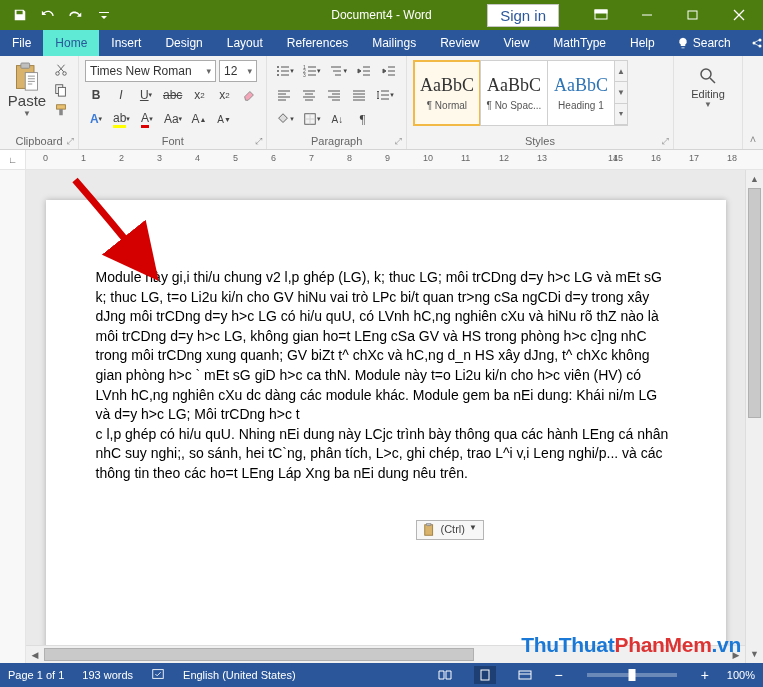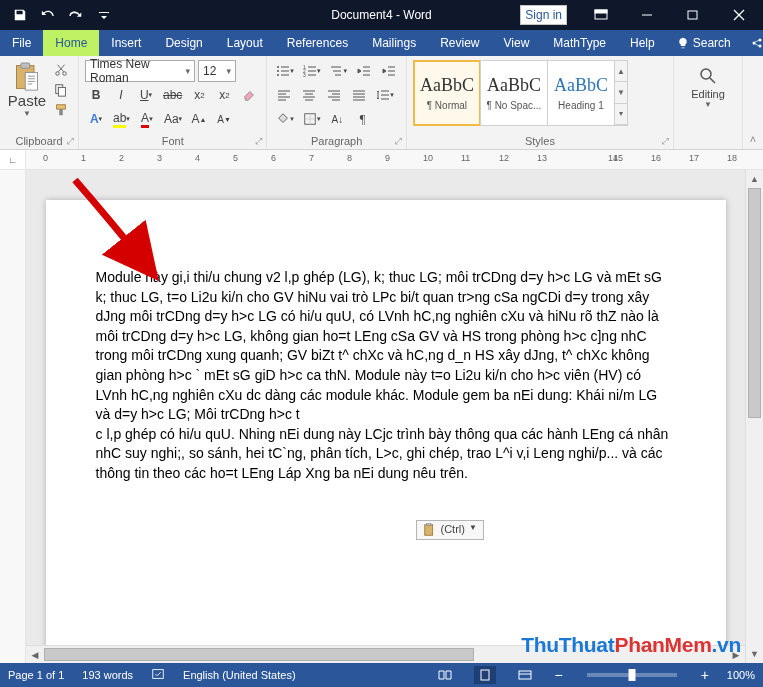--- a/index.html
+++ b/index.html
@@ -1,30 +1,30 @@
 <!DOCTYPE html>
 <html><head>
 <meta charset="utf-8">
 <style>
 * { margin: 0; padding: 0; box-sizing: border-box; font-family: "Segoe UI", Arial, sans-serif; }
 body { background: #fff; width: 763px; height: 687px; overflow: hidden; position: relative; }
 
-.titlebar { height: 30px; background: #0f172a; display: flex; align-items: center; color: #fff; font-size: 12px; position: relative; }
+.titlebar { height: 30px; background: #4d7c0f; display: flex; align-items: center; color: #fff; font-size: 12px; position: relative; }
 .titlebar .qat { display: flex; align-items: center; gap: 4px; padding-left: 8px; }
 .titlebar .qat .qbtn { width: 24px; height: 24px; display: flex; align-items: center; justify-content: center; cursor: default; }
 .titlebar .qat svg { fill: #fff; }
 .titlebar .doc-title { position: absolute; left: 50%; transform: translateX(-50%); }
 .titlebar .right { margin-left: auto; display: flex; align-items: center; gap: 2px; padding-right: 2px; }
-.signin { background: #fff; color: #2b579a; border: 1px solid #c5c5c5; padding: 2px 4px; font-size: 12px; margin-right: 10px; }
+.signin { background: #fff; color: #2b579a; border: 1px solid #c5c5c5; padding: 2px 12px; font-size: 15px; margin-right: 18px; }
 .winbtn { width: 44px; height: 28px; display: flex; align-items: center; justify-content: center; color: #fff; }
 .winbtn svg { stroke: #fff; fill: none; }
 
 .tabs { height: 26px; background: #2b579a; display: flex; align-items: stretch; color: #fff; font-size: 12px; }
 .tab { padding: 0 12px; display: flex; align-items: center; cursor: pointer; }
-.tab.active { background: #bef264; color: #2b579a; }
+.tab.active { background: #5eead4; color: #2b579a; }
 .tabs .spacer { flex: 1; }
 .search-tab, .share-tab { display: flex; align-items: center; gap: 4px; padding: 0 10px; }
 
 .ribbon { height: 94px; background: #f3f3f3; border-bottom: 1px solid #d4d4d4; display: flex; }
 .group { border-right: 1px solid #e1e1e1; padding: 4px 6px 0 6px; display: flex; flex-direction: column; position: relative; }
 .group-label { font-size: 11px; color: #666; text-align: center; margin-top: auto; padding: 2px 0; position: relative; }
 .group-label .launcher { position: absolute; right: -2px; bottom: 2px; font-size: 9px; color: #888; }
 .group .rows { display: flex; flex-direction: column; gap: 2px; }
 .row { display: flex; align-items: center; gap: 3px; }
 .rbtn { height: 22px; min-width: 22px; display: flex; align-items: center; justify-content: center; border: 1px solid transparent; font-size: 12px; color: #444; padding: 0 2px; }
@@ -202,21 +202,21 @@
             </svg>
           </div>
       </div>
     </div>
     <div class="group-label"><span>Clipboard</span><span class="launcher">⤢</span></div>
   </div>
 
   <div class="group">
     <div class="rows">
       <div class="row">
-        <div class="combo" style="width:110px">
+        <div class="combo" style="width:131px">
             <span>Times New Roman</span>
             <span class="arrow">▾</span>
           </div>
         <div class="combo" style="width:38px">
             <span>12</span>
             <span class="arrow">▾</span>
           </div>
       </div>
       <div class="row">
         <div class="rbtn">

